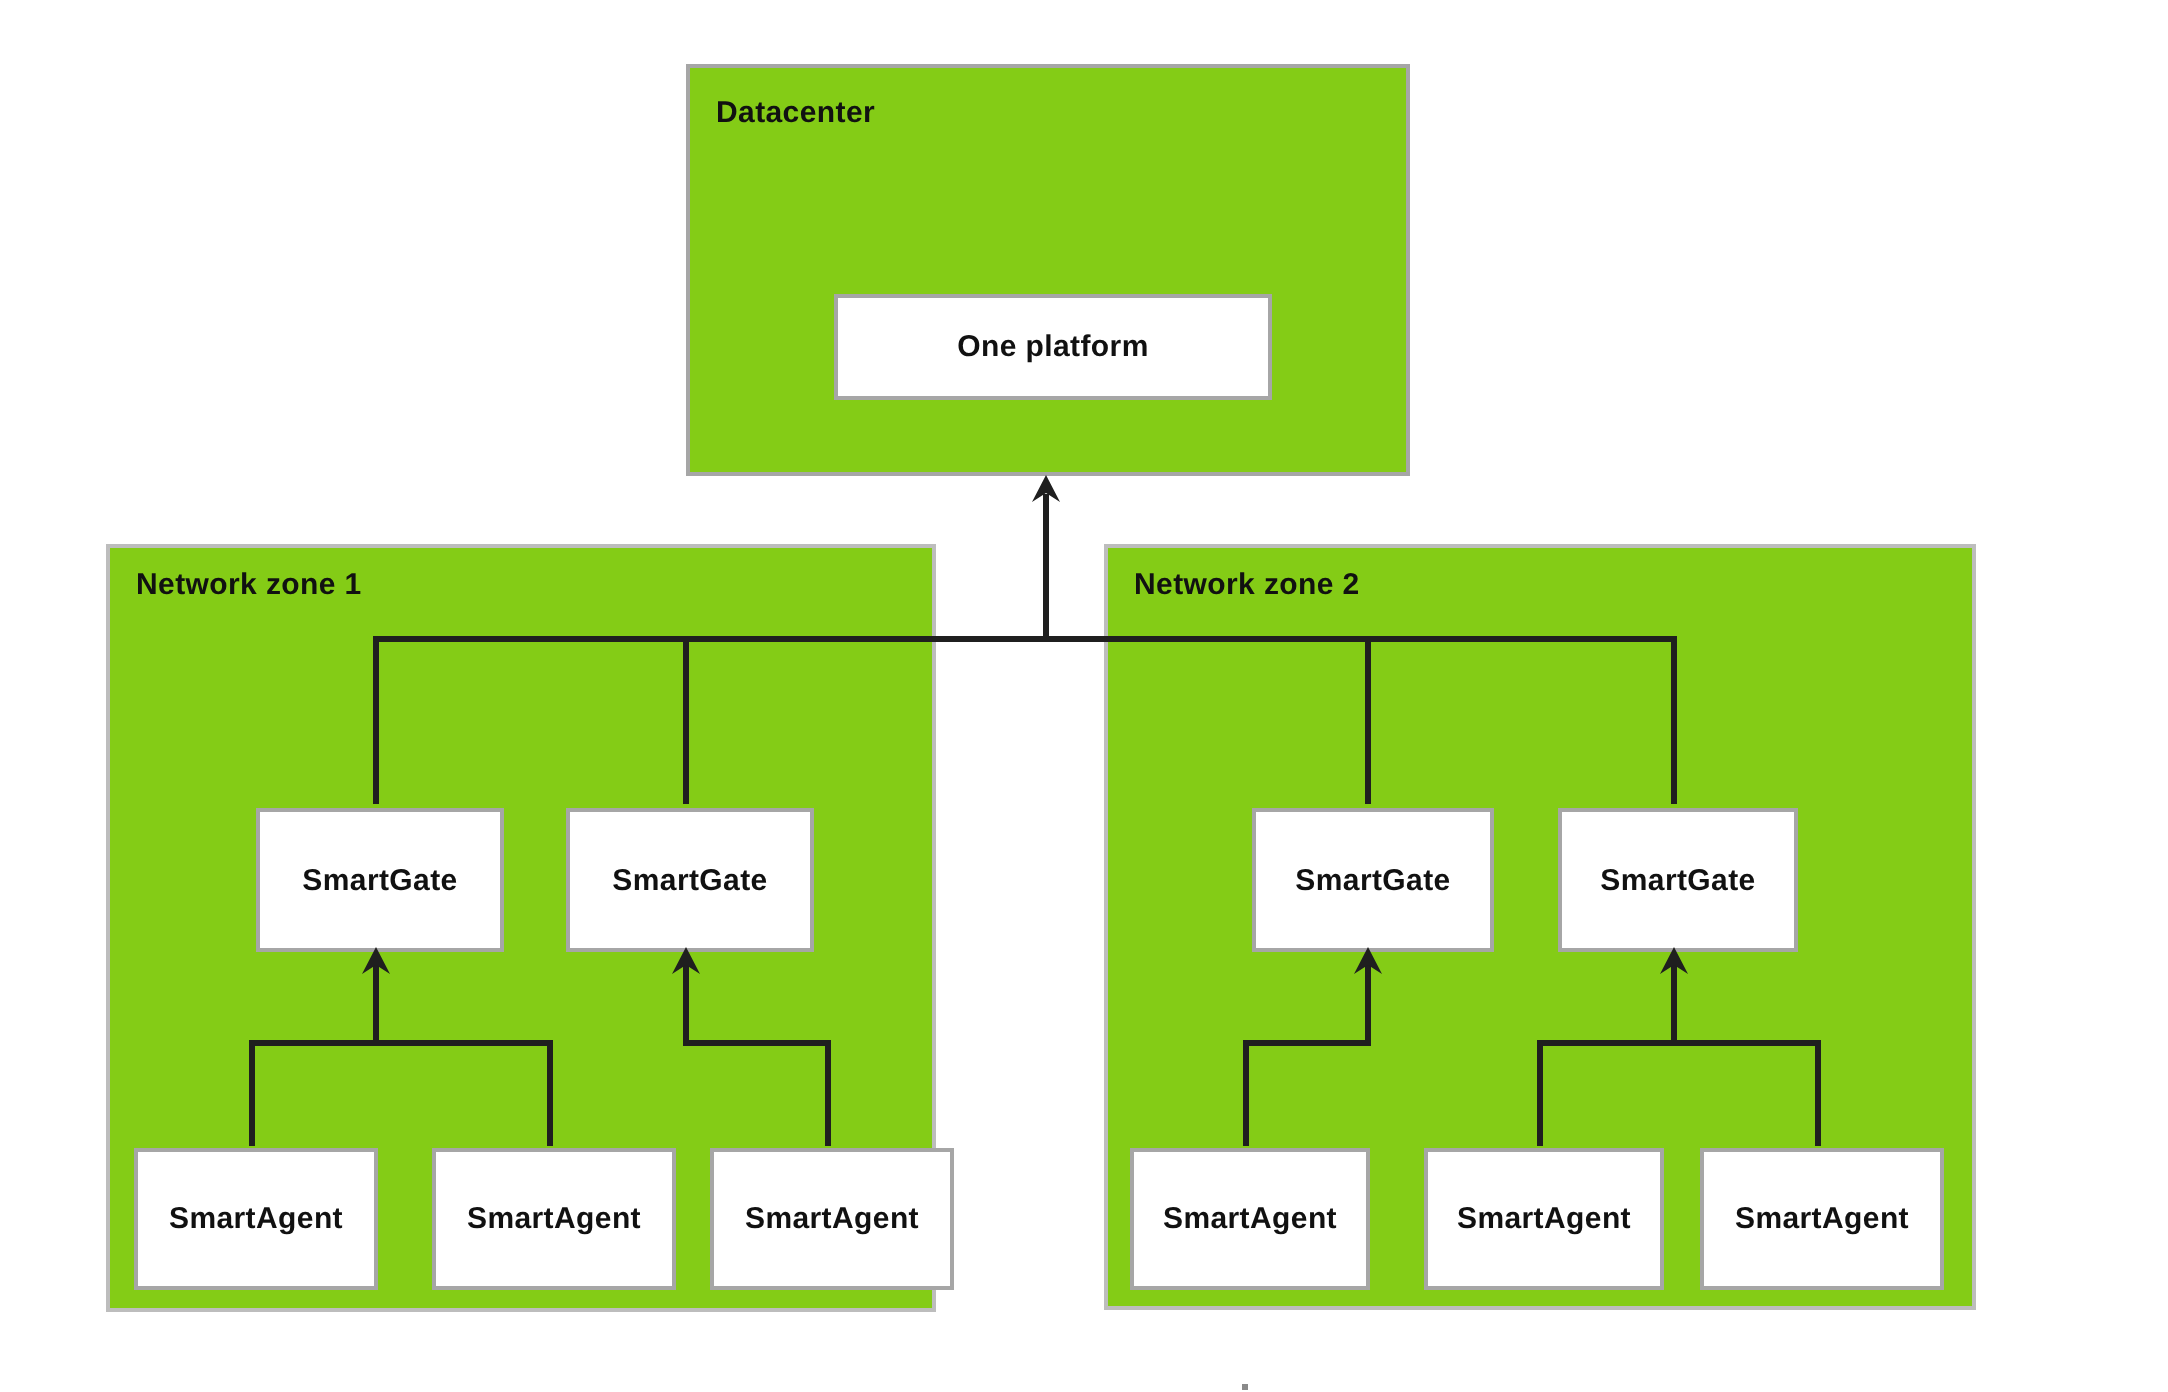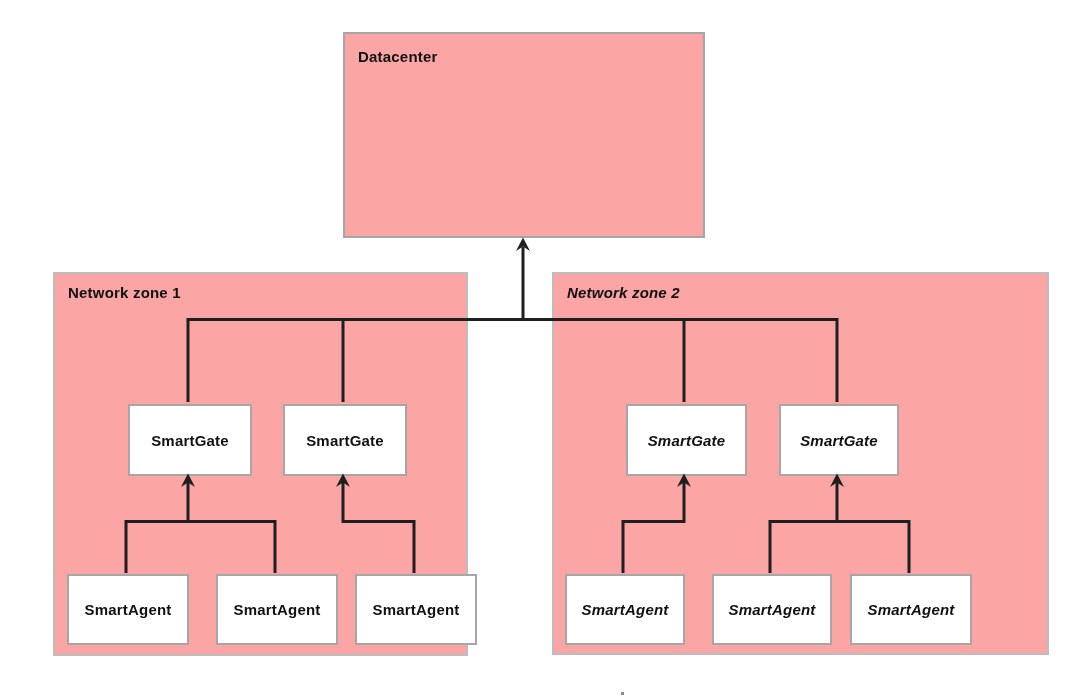--- a/index.html
+++ b/index.html
@@ -11,21 +11,21 @@
     position: relative;
     width: 1084px;
     height: 696px;
     background: #ffffff;
     font-family: "Liberation Sans", "DejaVu Sans", sans-serif;
     overflow: hidden;
   }
   .container {
     position: absolute;
     box-sizing: border-box;
-    background: #fca5a5;
+    background: #84cc16;
   }
   .dc-container {
     border: 2px solid #a6a6a6;
   }
   .zone-container {
     border: 2px solid #bdbdbd;
   }
   .container-label {
     position: absolute;
     top: 10px;
@@ -67,20 +67,23 @@
     background: #8a8a8a;
   }
 </style>
 </head>
 <body>
 
 <div class="canvas">
 
   <div class="container dc-container" style="left:343px; top:32px; width:362px; height:206px;">
     <div class="container-label" style="top:14px;">Datacenter</div>
+    <div class="node" style="left:72px; top:113px; width:219px; height:53px;">
+      <span>One platform</span>
+    </div>
   </div>
 
   <div class="container zone-container" style="left:53px; top:272px; width:415px; height:384px;">
     <div class="container-label">Network zone 1</div>
 
     <div class="node" style="left:73px; top:130px; width:124px; height:72px;">
       <span>SmartGate</span>
     </div>
     <div class="node" style="left:228px; top:130px; width:124px; height:72px;">
       <span>SmartGate</span>
@@ -90,21 +93,21 @@
       <span>SmartAgent</span>
     </div>
     <div class="node" style="left:161px; top:300px; width:122px; height:71px;">
       <span>SmartAgent</span>
     </div>
     <div class="node" style="left:300px; top:300px; width:122px; height:71px;">
       <span>SmartAgent</span>
     </div>
   </div>
 
-  <div class="container zone-container" style="left:552px; top:272px; width:497px; height:383px;font-style:italic;">
+  <div class="container zone-container" style="left:552px; top:272px; width:436px; height:383px;">
     <div class="container-label">Network zone 2</div>
 
     <div class="node" style="left:72px; top:130px; width:121px; height:72px;">
       <span>SmartGate</span>
     </div>
     <div class="node" style="left:225px; top:130px; width:120px; height:72px;">
       <span>SmartGate</span>
     </div>
 
     <div class="node" style="left:11px; top:300px; width:120px; height:71px;">

